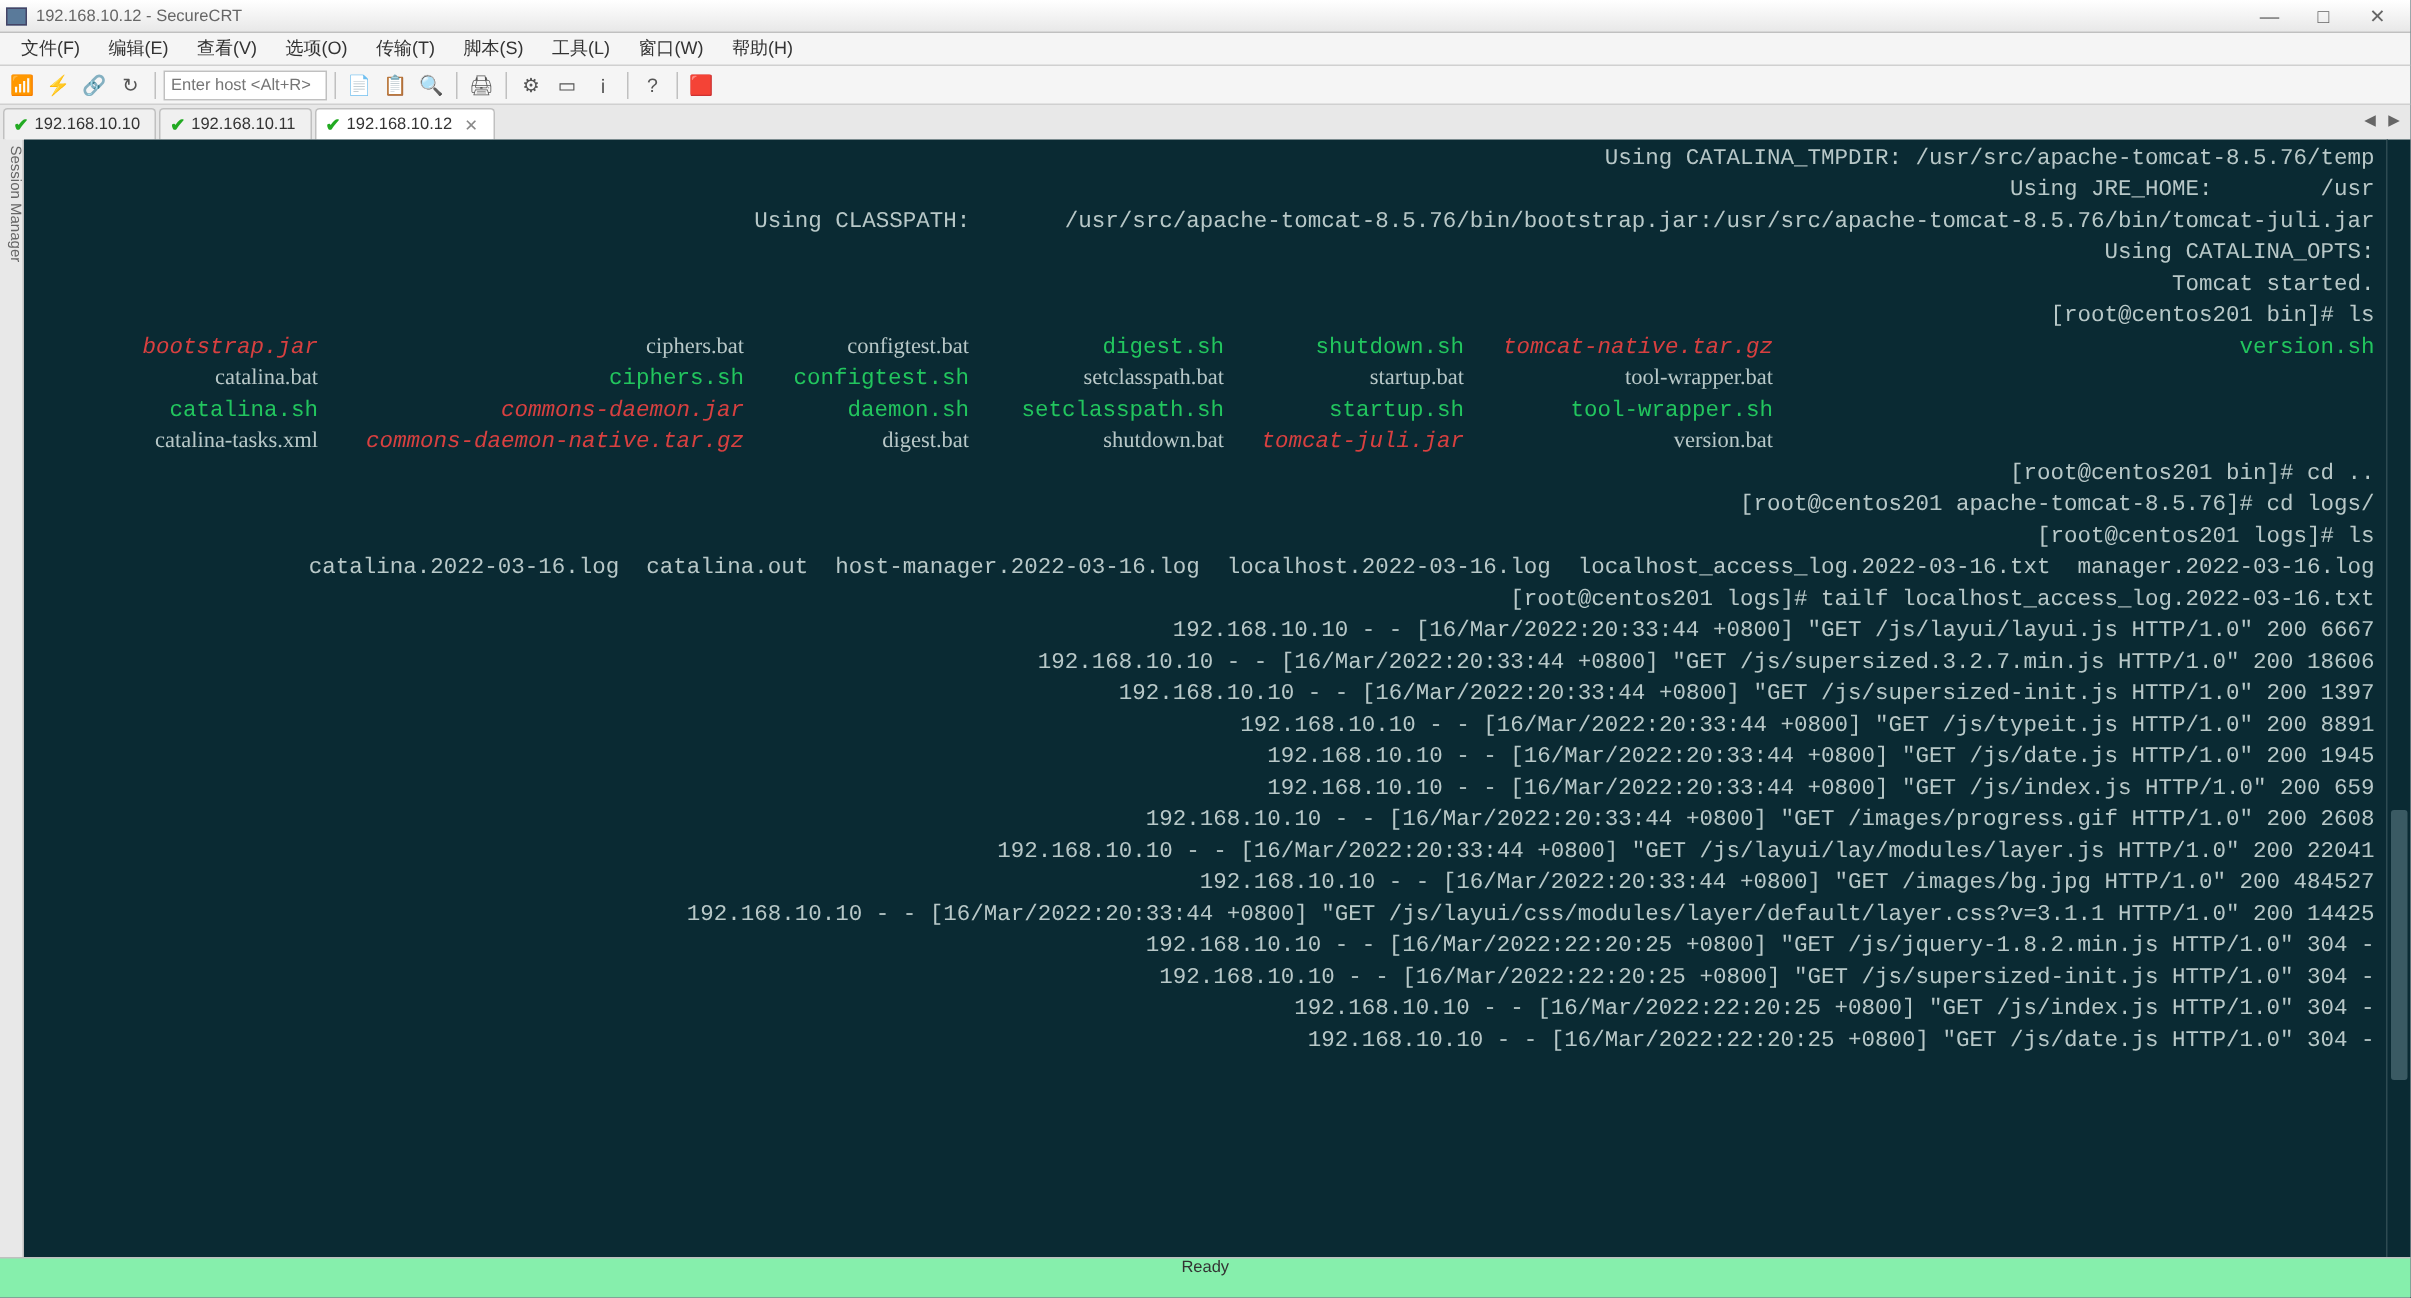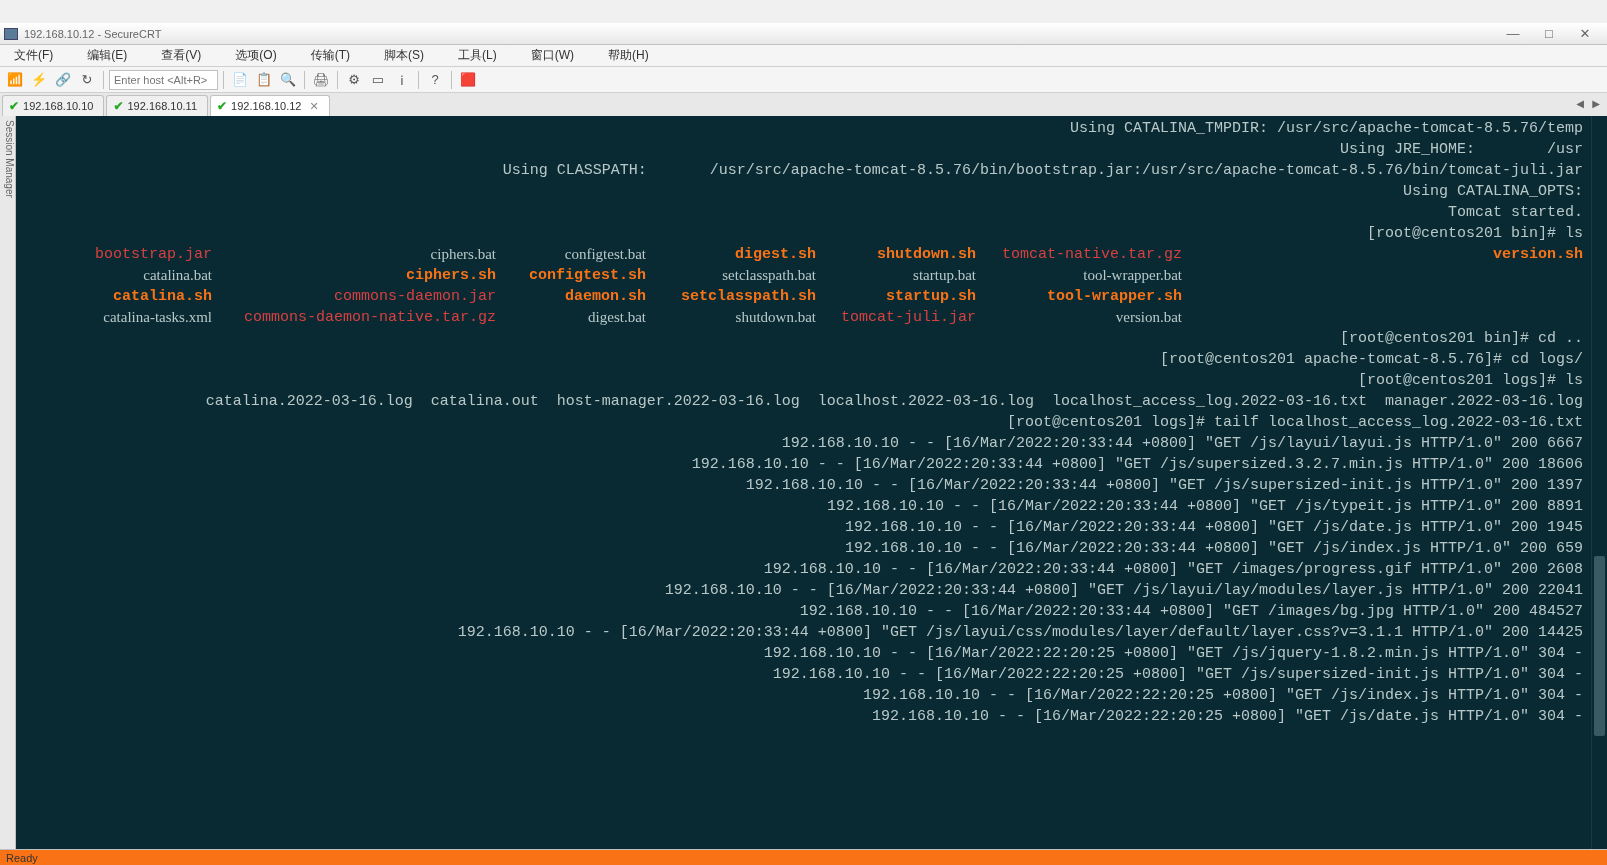--- a/index.html
+++ b/index.html
@@ -1,44 +1,44 @@
 <!DOCTYPE html>
 <html><head>
 <meta charset="utf-8">
 <style>
 * { margin: 0; padding: 0; box-sizing: border-box; }
 body { font-family: "Microsoft YaHei", Tahoma, sans-serif; font-size: 12px; background: #f0f0f0; width: 1607px; height: 865px; overflow: hidden; display: flex; flex-direction: column; }
-.titlebar { height: 22px; background: linear-gradient(#fff,#e8e8e8); display: flex; align-items: center; padding: 0 4px; border-bottom: 1px solid #c0c0c0; margin-top: 23px; }
+.titlebar { height: 22px; background: linear-gradient(#fff,#e8e8e8); display: flex; align-items: center; padding: 0 4px; border-bottom: 1px solid #c0c0c0; }
 .titlebar .icon { width: 14px; height: 12px; background: #5a7a9a; margin-right: 6px; border: 1px solid #446; }
 .titlebar .title { flex: 1; color: #666; font-size: 11px; }
 .winbtns { display: flex; gap: 0; }
 .winbtn { width: 36px; height: 20px; display: flex; align-items: center; justify-content: center; color: #666; font-size: 13px; cursor: pointer; }
-.menubar { height: 22px; background: #f5f5f5; display: flex; align-items: center; padding: 0 6px; gap: 18px; border-bottom: 1px solid #d0d0d0; }
+.menubar { height: 22px; background: #f5f5f5; display: flex; align-items: center; padding: 0 6px; gap: 3px; border-bottom: 1px solid #d0d0d0; }
 .menuitem { padding: 2px 8px; color: #333; cursor: pointer; font-size: 12px; }
 .toolbar { height: 26px; background: #f5f5f5; display: flex; align-items: center; padding: 0 4px; gap: 2px; border-bottom: 1px solid #d0d0d0; }
 .tbtn { width: 22px; height: 22px; display: flex; align-items: center; justify-content: center; cursor: pointer; color: #555; font-size: 13px; }
 .tsep { width: 1px; height: 18px; background: #c0c0c0; margin: 0 3px; }
 .hostinput { width: 109px; height: 20px; border: 1px solid #c0c0c0; padding: 0 4px; color: #999; font-size: 11px; background: #fff; }
 .tabbar { height: 23px; background: #e8e8e8; display: flex; align-items: flex-end; padding: 0 2px; position: relative; }
 .tab { height: 21px; padding: 0 10px 0 6px; display: flex; align-items: center; gap: 4px; background: #f0f0f0; border: 1px solid #c0c0c0; border-bottom: none; margin-right: 2px; cursor: pointer; font-size: 11px; color: #333; border-radius: 3px 3px 0 0; }
 .tab.active { background: #fff; }
 .tab .dot { color: #2a2; font-weight: bold; font-size: 12px; }
 .tab .x { color: #888; font-size: 11px; margin-left: 4px; }
 .tabnav { position: absolute; right: 4px; top: 2px; display: flex; gap: 2px; }
 .tabnav span { width: 14px; height: 16px; display: flex; align-items: center; justify-content: center; color: #666; cursor: pointer; font-size: 10px; }
 .main { flex: 1; display: flex; min-height: 0; }
 .sidebar { width: 16px; background: #e8e8e8; border-right: 1px solid #c0c0c0; writing-mode: vertical-rl; text-orientation: mixed; font-size: 10px; color: #666; padding-top: 4px; text-align: left; }
 .terminal { flex: 1; background: #0a2a33; color: #b8c8c8; font-family: "Consolas","Courier New",monospace; font-size: 15px; line-height: 21px; padding: 2px 8px; overflow: hidden; position: relative; white-space: pre; text-align: right; }
 .terminal .row { display: block; }
-.c-red { color: #d84040; }
-.c-green { color: #f97316; font-weight: bold; }
+.c-red { color: #d84040; font-style: italic; }
+.c-green { color: #22c55e; }
 .c-def { color: #b8c8c8; font-family: Liberation Serif, serif; }
 .scrollbar { width: 16px; background: #0a2a33; border-left: 1px solid #1a3a43; position: relative; }
 .scrollbar .thumb { position: absolute; left: 2px; right: 2px; top: 60%; height: 180px; background: #3a5a63; border-radius: 2px; }
-.statusbar { height: 16px; background: #f97316; border-top: 1px solid #c0c0c0; display: flex; align-items: center; font-size: 11px; color: #333; padding: 0 6px; }
+.statusbar { height: 27px; background: #86efac; border-top: 1px solid #c0c0c0; display: flex; align-items: center; font-size: 11px; color: #333; padding: 0 6px; flex-direction: column; }
 .statusbar .spacer { flex: 1; }
 .statusbar .seg { padding: 0 10px; border-left: 1px solid #c0c0c0; height: 100%; display: flex; align-items: center; margin-top: 44px; }
 .ls-grid { display: grid; grid-template-columns: 188px 284px 150px 170px 160px 206px auto; }
 .ls-grid span { white-space: pre; }
 </style>
 </head>
 <body>
 
 <div class="titlebar">
   <div class="icon"></div>

